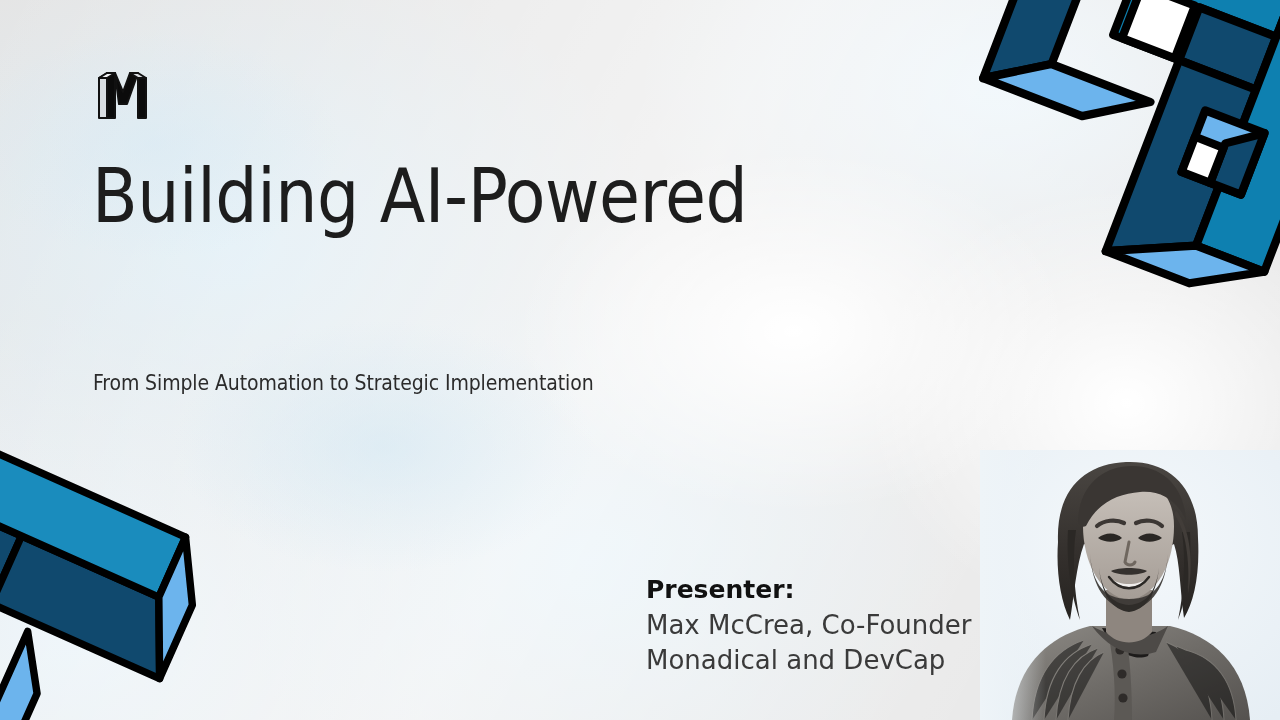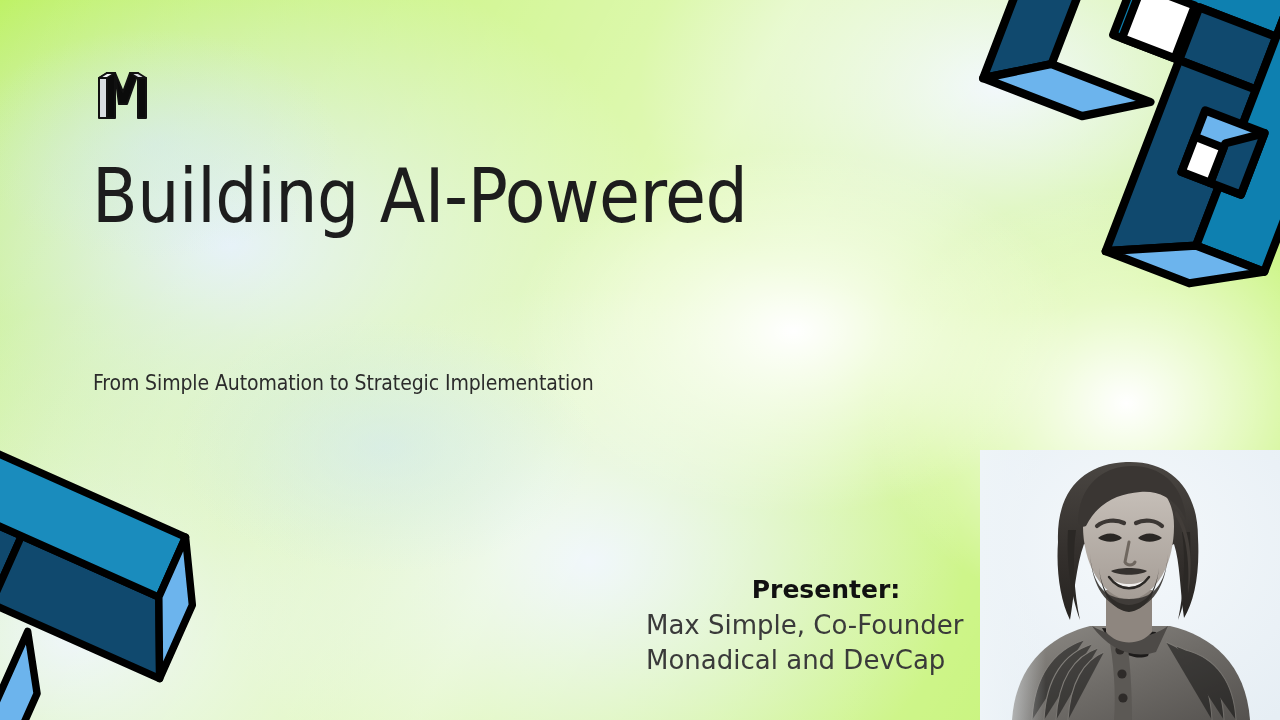--- a/index.html
+++ b/index.html
@@ -9,21 +9,21 @@
     width:1280px; height:720px;
     overflow:hidden;
     background:#ffffff;
     font-family:"Liberation Sans", sans-serif;
   }
 
   #slide {
     position:relative;
     width:1280px; height:720px;
     overflow:hidden;
-    background:#bef264;
+    background:#e5e5e5;
     text-decoration:underline;
   }
 
   
   .bg-wash {
     position:absolute; inset:0;
     pointer-events:none;
   }
   .bg-wash.layer1 {
     background:
@@ -111,21 +111,20 @@
     left:646px; top:572px;
     width:360px;
   }
   #presenter-label {
     font-family:"DejaVu Sans","Liberation Sans", sans-serif;
     font-weight:700;
     font-size:25px;
     line-height:36px;
     color:#111111;
     white-space:nowrap;
-    text-align:center;
   }
   #presenter-block .pres-line {
     display:block;
     font-family:"DejaVu Sans","Liberation Sans", sans-serif;
     font-weight:400;
     font-size:26px;
     line-height:35px;
     color:#3a3a3a;
     white-space:nowrap;
   }
@@ -207,21 +206,21 @@
 
   <h1 id="headline">
     <span class="hl-line">Building AI-Powered</span>
   </h1>
 
   <div id="subtitle">From Simple Automation to Strategic Implementation</div>
 
 
   <div id="presenter-block">
     <div id="presenter-label">Presenter:</div>
-    <span class="pres-line">Max Simple, Co-Founder</span>
+    <span class="pres-line">Max McCrea, Co-Founder</span>
     <span class="pres-line">Monadical and DevCap</span>
   </div>
 
   <div id="presenter-photo">
     <svg viewBox="0 0 300 270" width="300" height="270" xmlns="http://www.w3.org/2000/svg">
       <defs>
         <radialGradient id="photoBg" cx="50%" cy="35%" r="80%">
           <stop offset="0%" stop-color="#f4f8fb"></stop>
           <stop offset="100%" stop-color="#e6eef4"></stop>
         </radialGradient>

